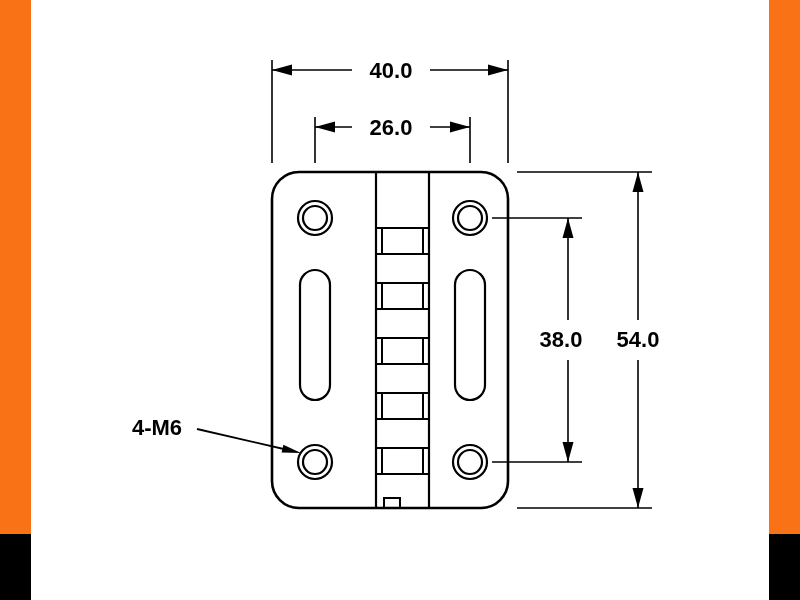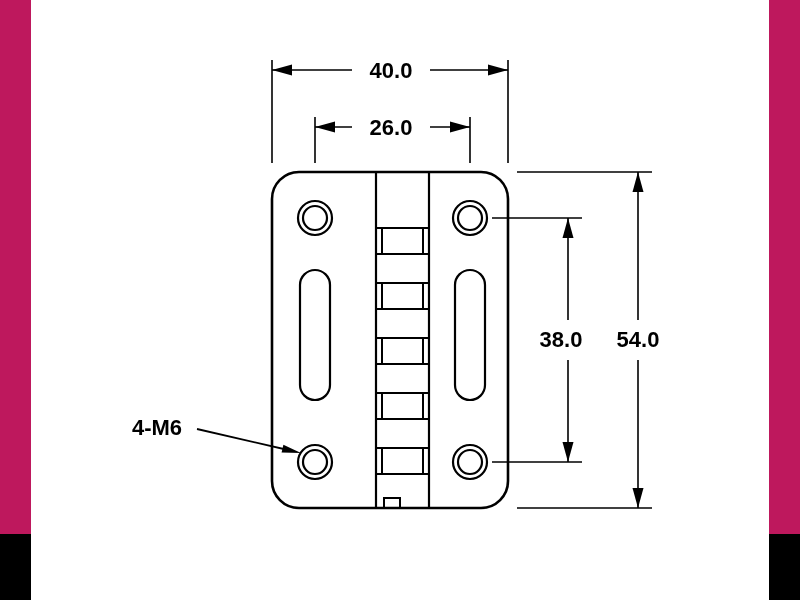--- a/index.html
+++ b/index.html
@@ -7,21 +7,21 @@
     padding: 0;
     width: 800px;
     height: 600px;
     background: #000;
     overflow: hidden;
   }
   .stage {
     position: relative;
     width: 800px;
     height: 534px;
-    background: #be185d;
+    background: #f97316;
   }
   svg text {
     font-family: "Liberation Sans", sans-serif;
     font-weight: bold;
     font-size: 22px;
     fill: #000;
   }
 </style>
 </head>
 <body>

